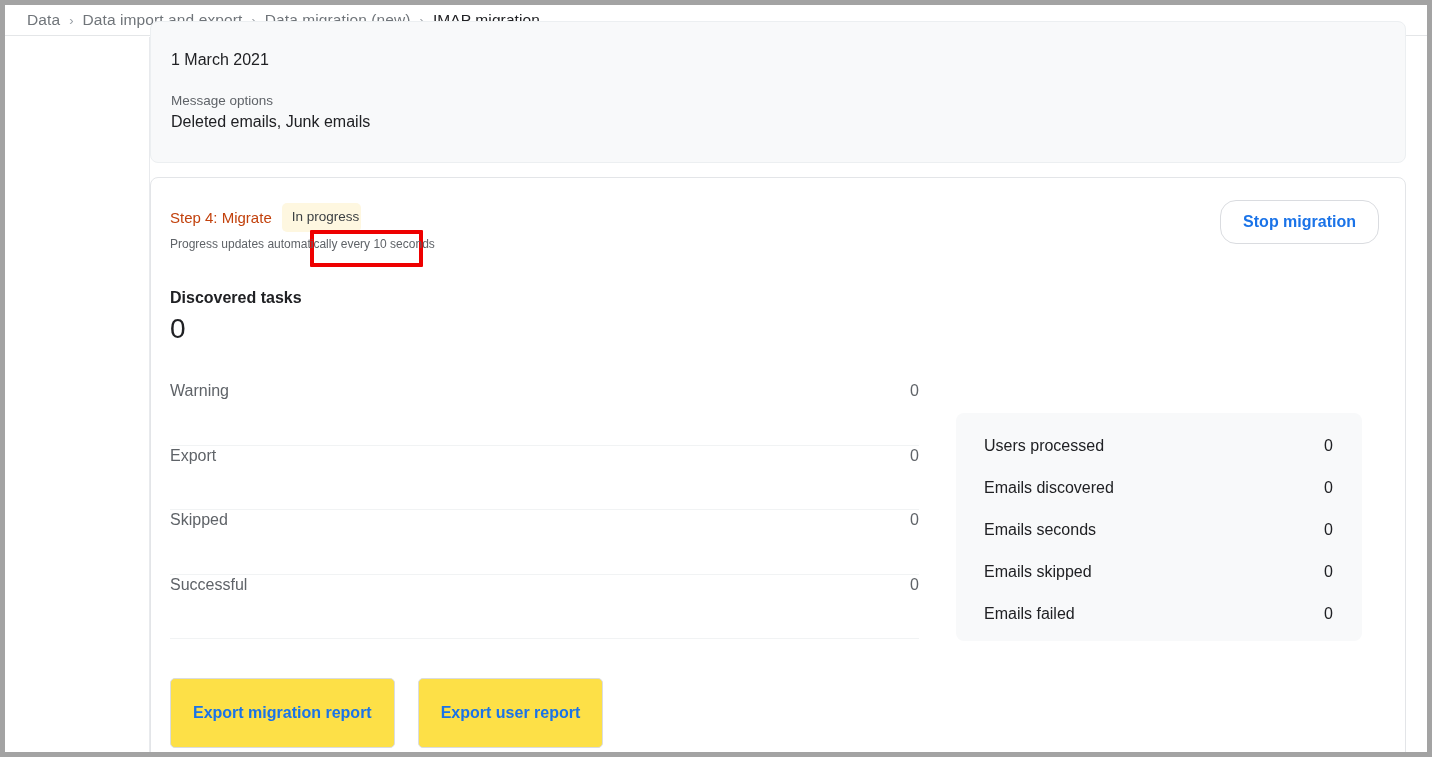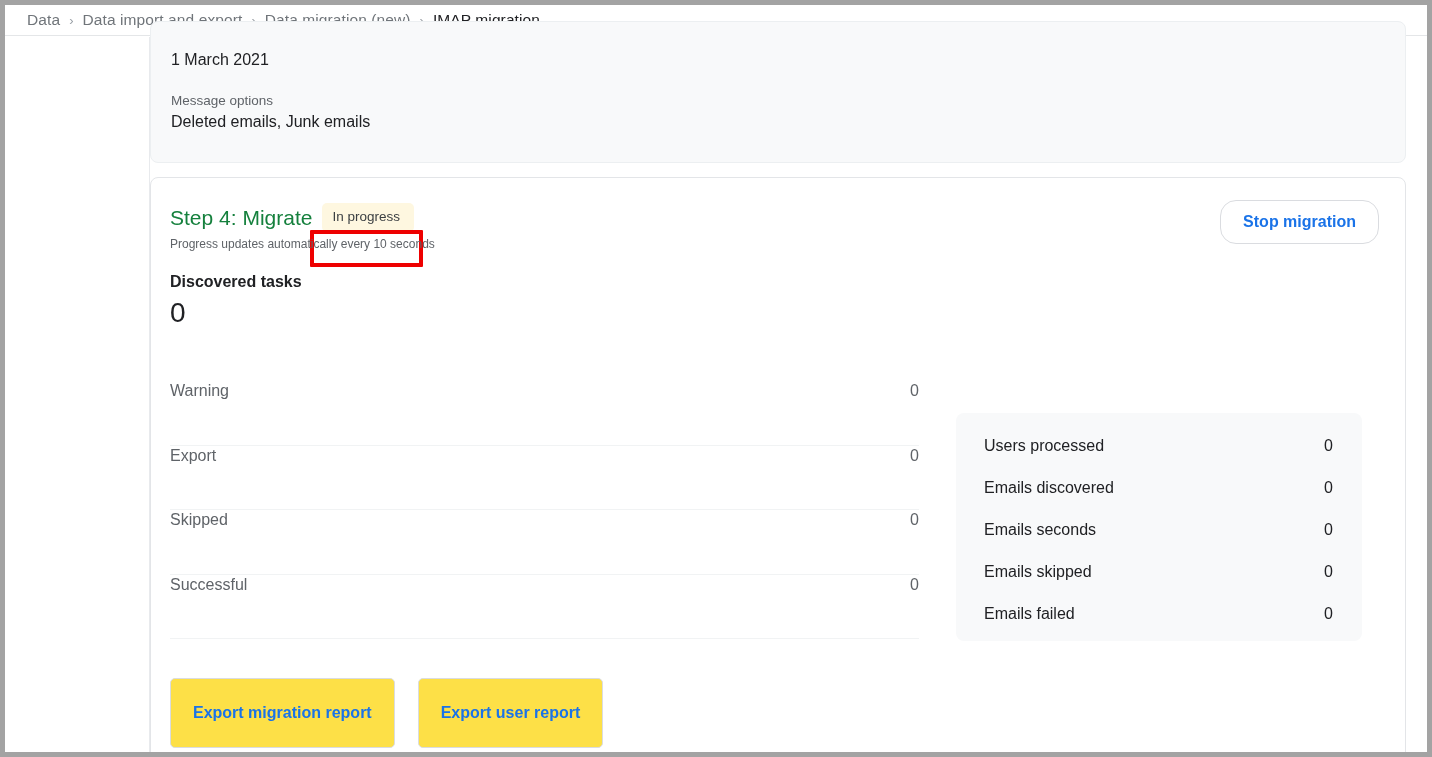--- a/index.html
+++ b/index.html
@@ -114,32 +114,32 @@
     border-radius: 8px;
   }
 
   .step-header {
     position: absolute;
     left: 19px; top: 25px;
     display: flex;
     align-items: center;
   }
   .step-title {
-    font-size: 21px;
-    color: #15803d;
+    font-size: 15px;
+    color: #c2410c;
     line-height: 26px;
     white-space: nowrap;
   }
   .status-badge {
     margin-left: 10px;
     background: #fef7e0;
     color: #3c4043;
     font-size: 13.5px;
     line-height: 16px;
-    padding: 6px 14px 7px 10px;
+    padding: 6px 2px 7px 10px;
     border-radius: 5px;
     white-space: nowrap;
   }
   
   .badge-highlight {
     position: absolute;
     left: 159px; top: 52px;
     width: 113px; height: 37px;
     border: 4px solid #ee0000;
     border-radius: 1px;
@@ -165,21 +165,21 @@
     font-size: 16px;
     font-weight: bold;
     padding: 12px 22px;
     cursor: pointer;
     white-space: nowrap;
   }
 
   
   .discovered {
     position: absolute;
-    left: 19px; top: 94px;
+    left: 19px; top: 110px;
   }
   .discovered-label {
     font-size: 16px;
     font-weight: bold;
     color: #202124;
     line-height: 20px;
     margin: 0;
   }
   .discovered-count {
     font-size: 28px;

